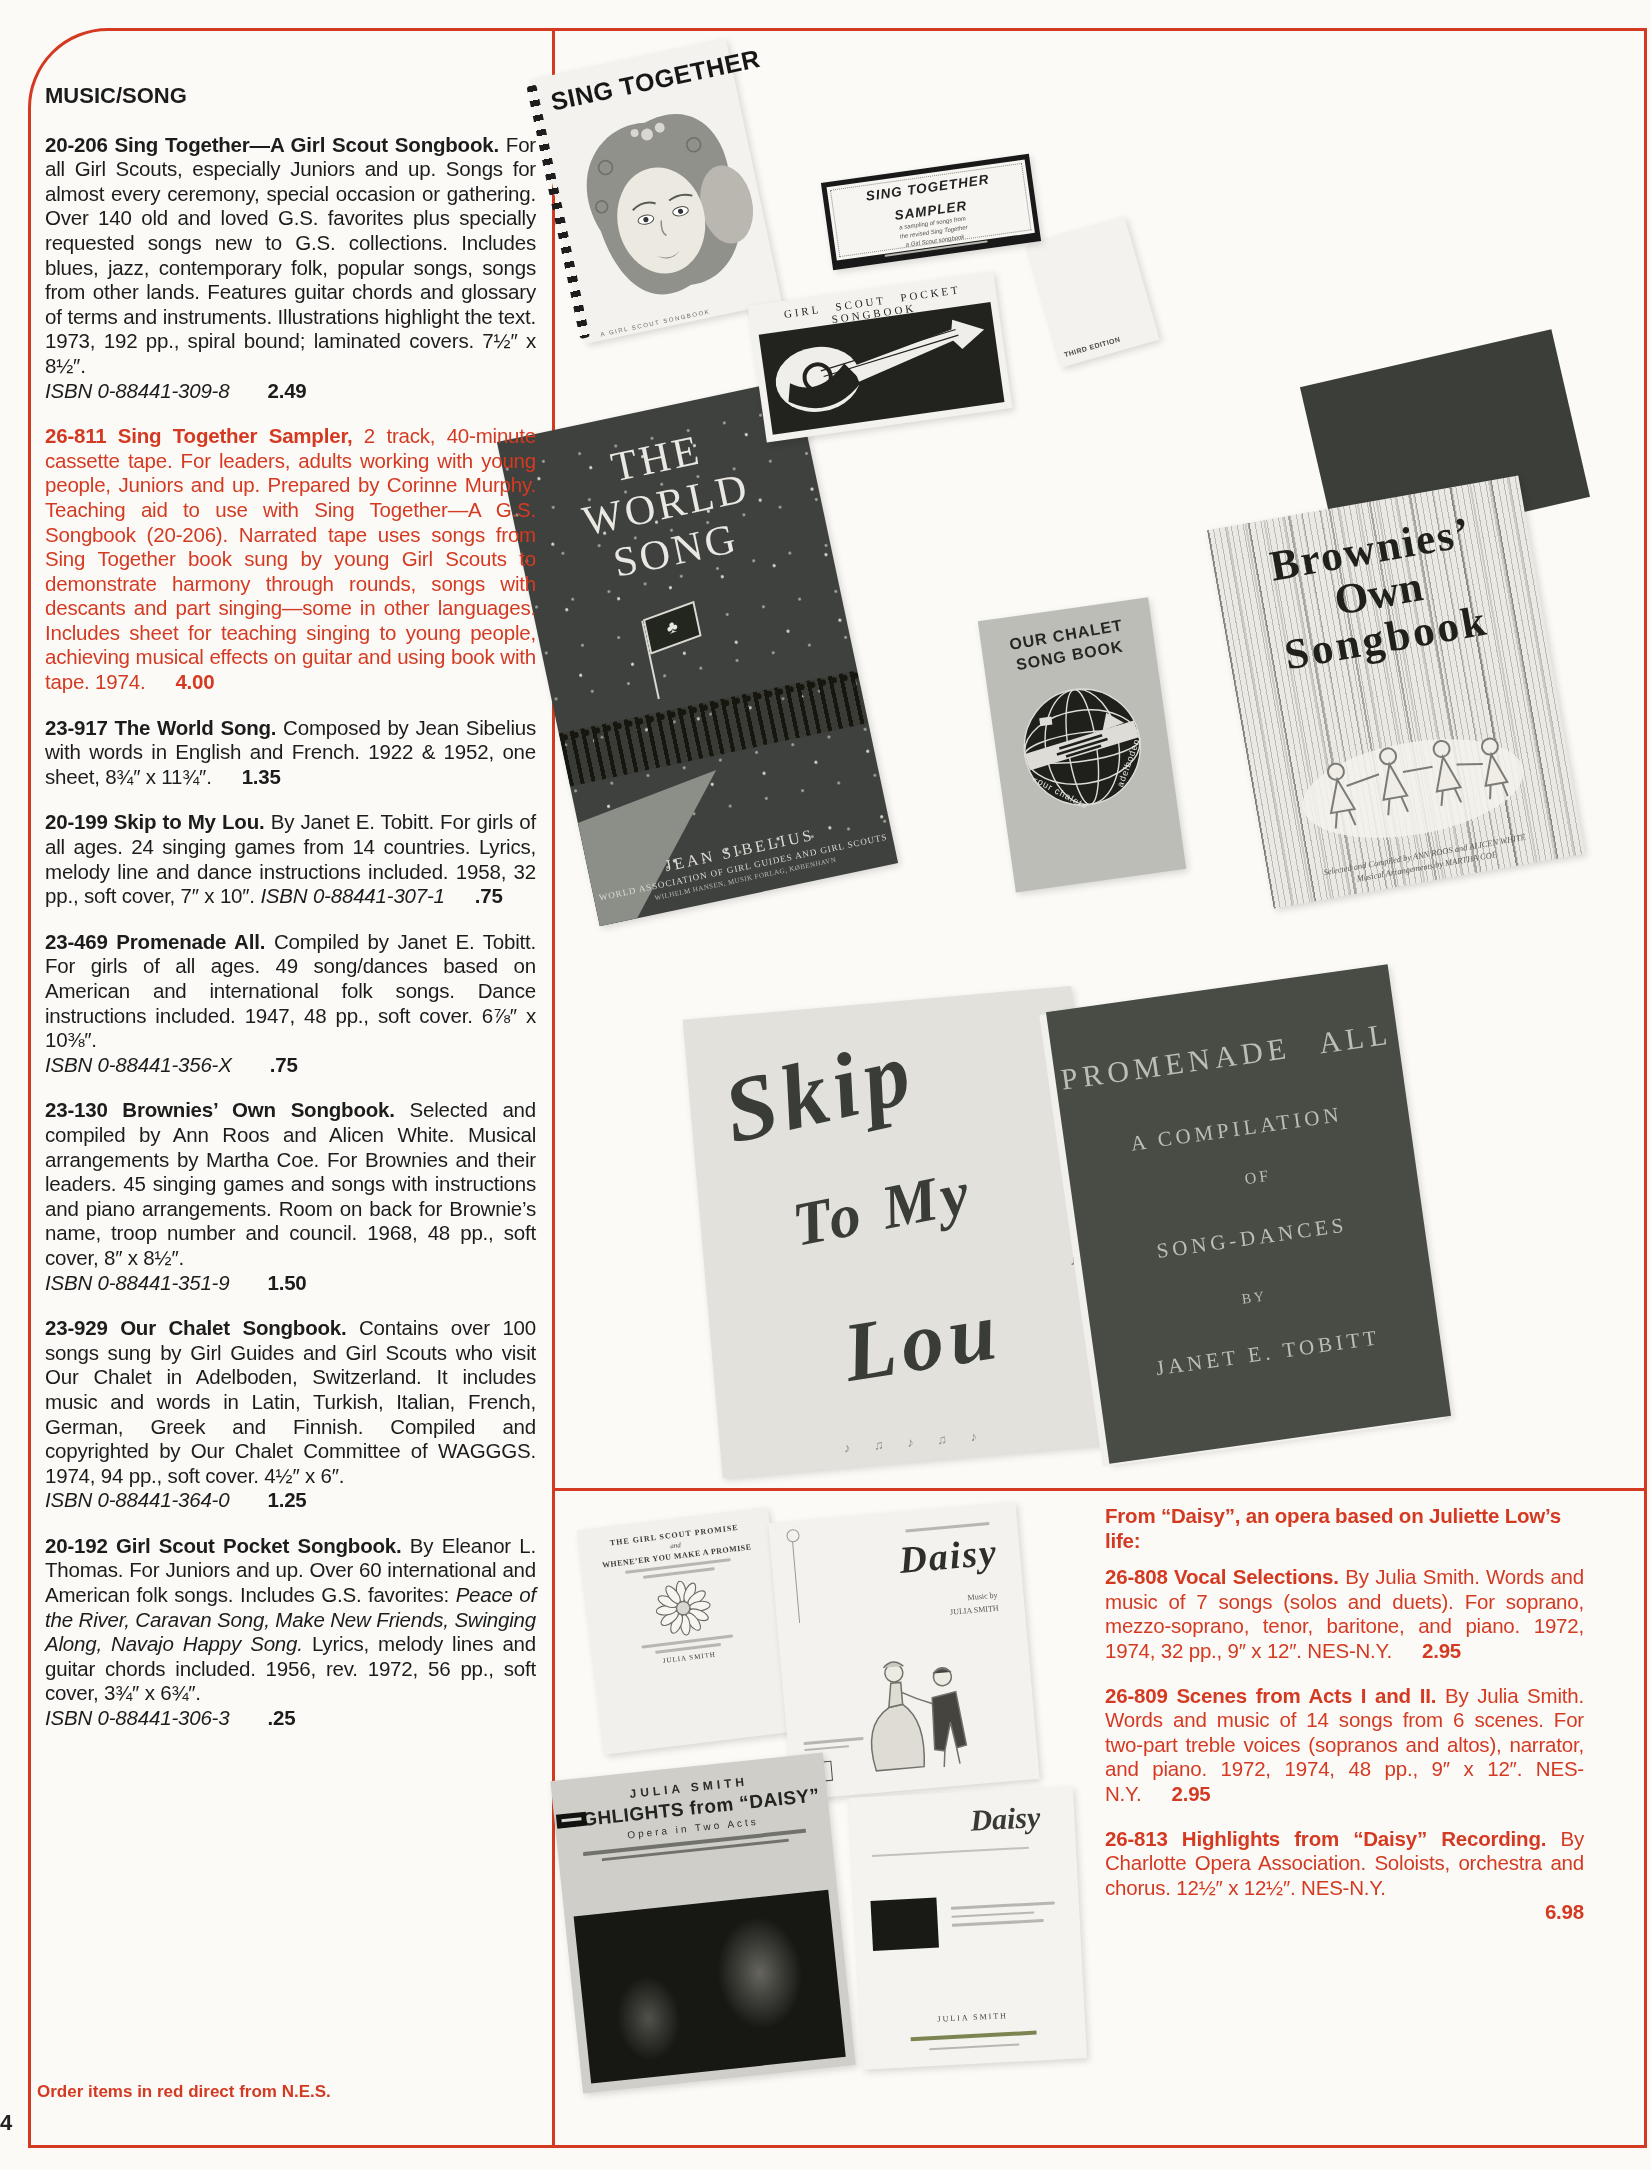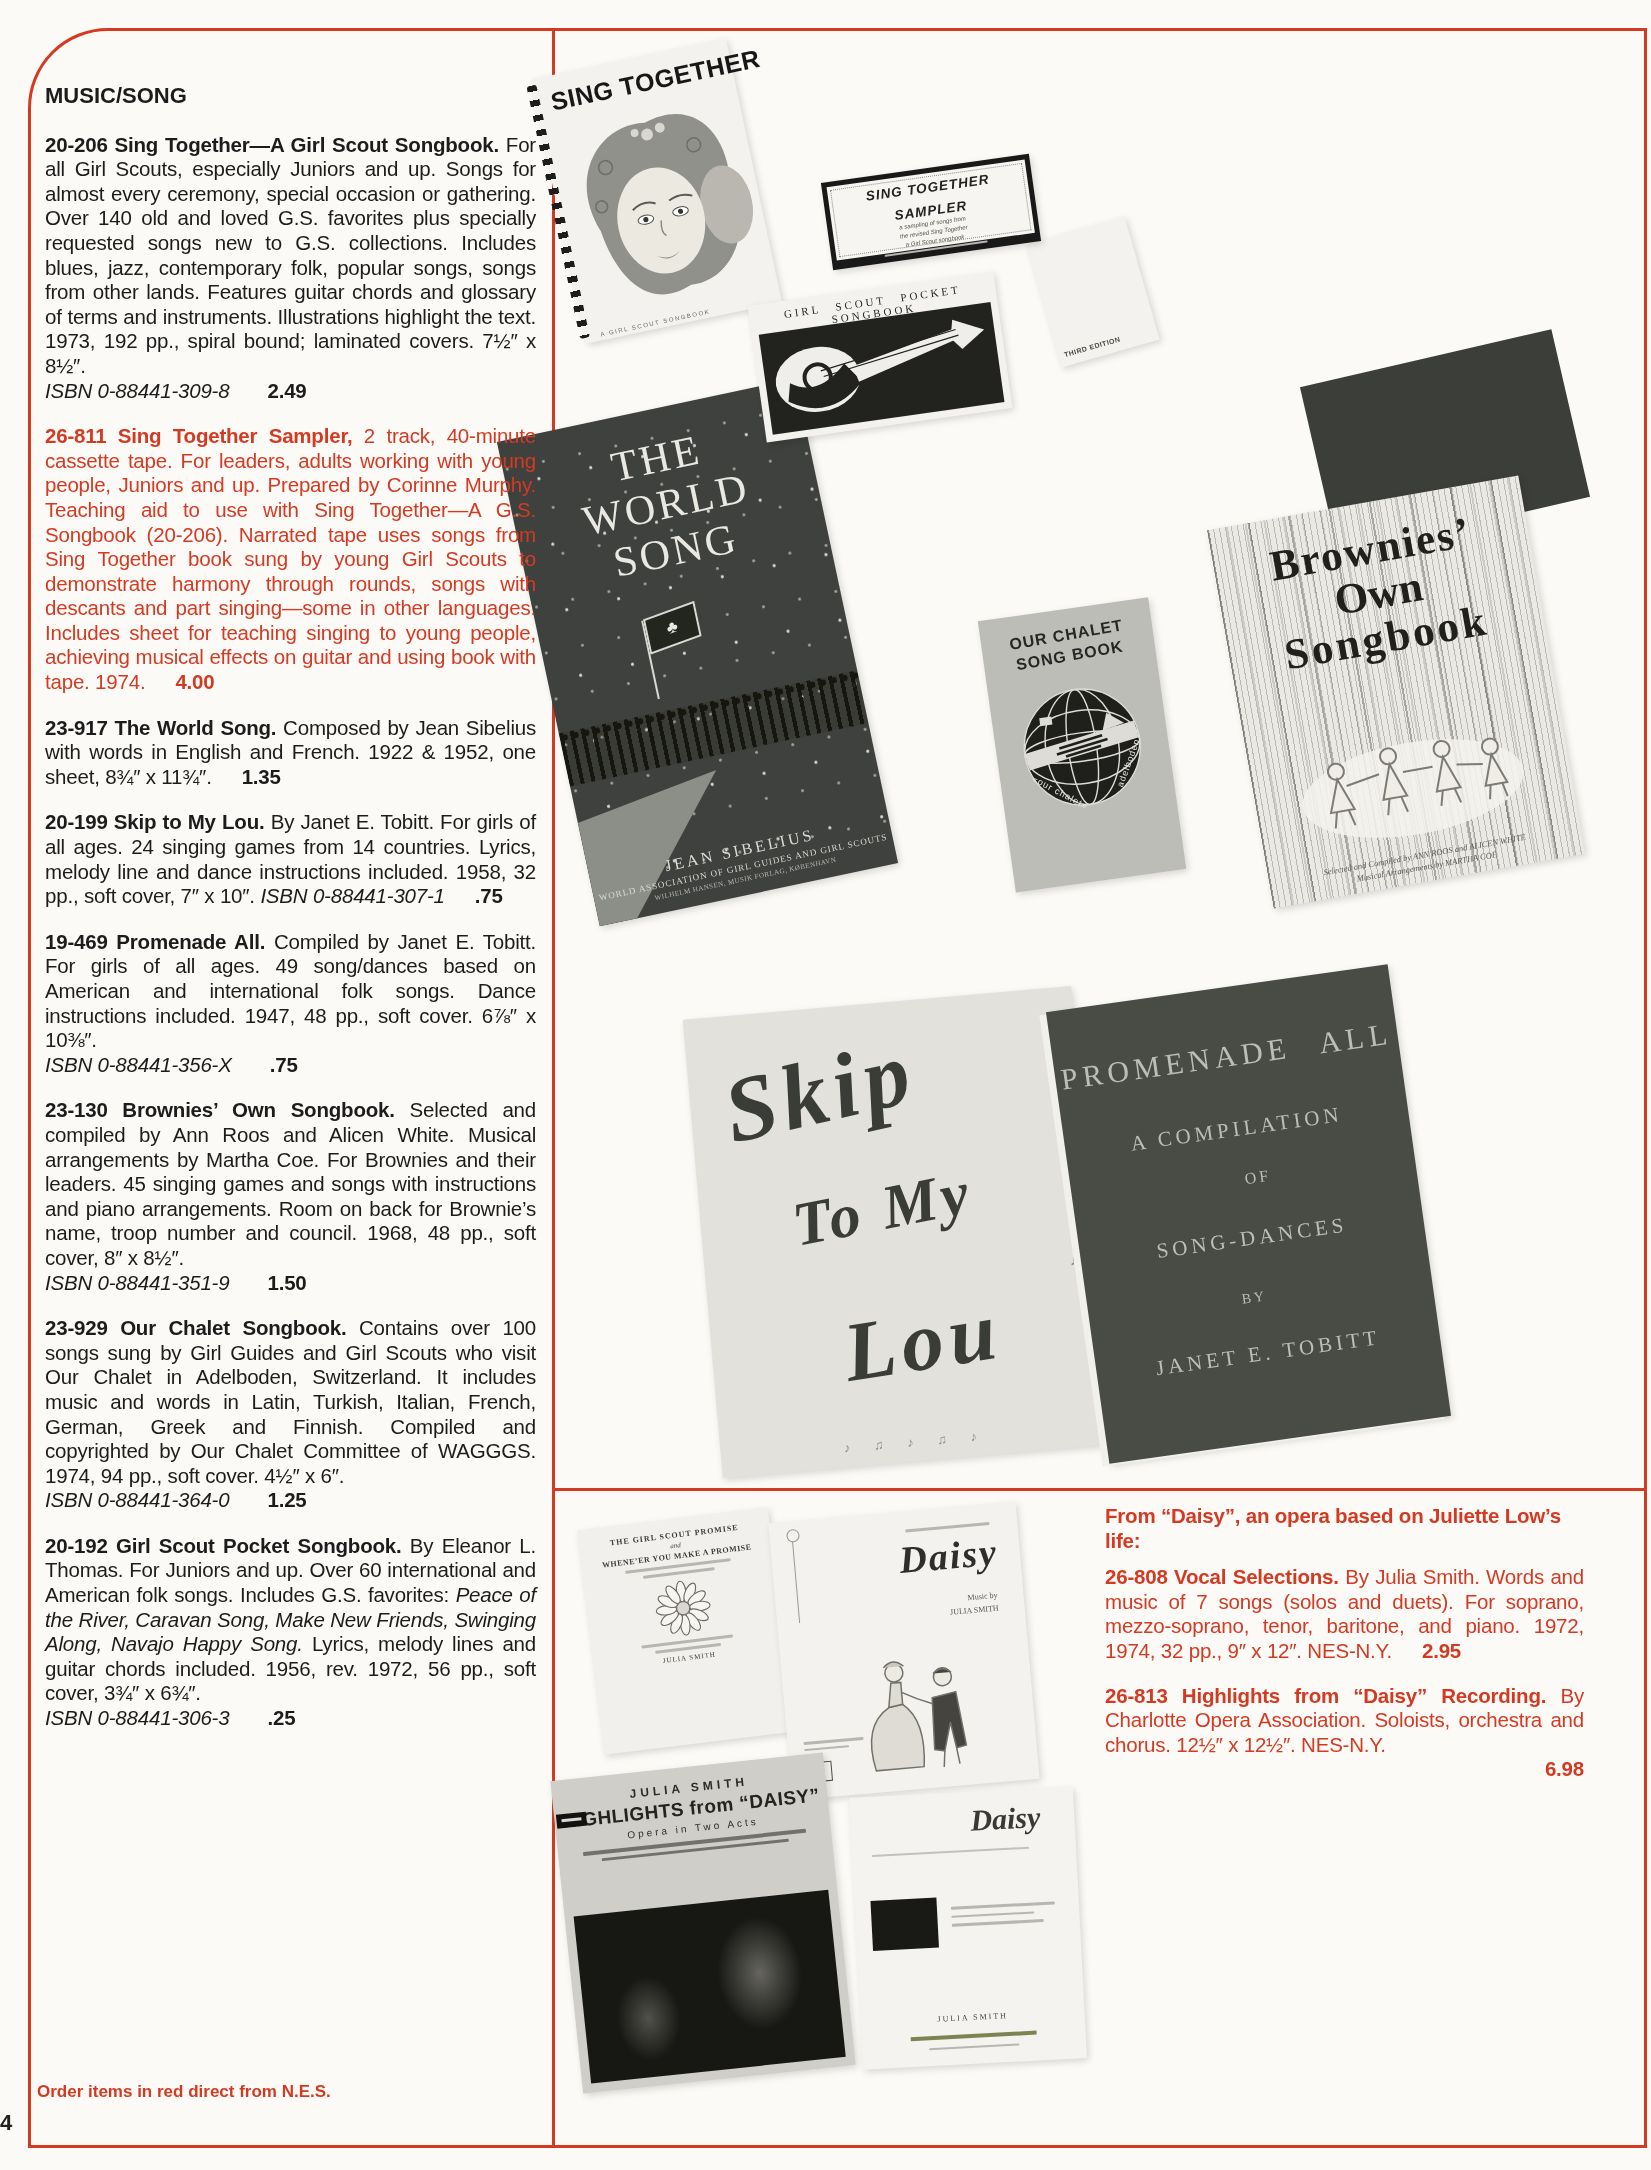--- a/index.html
+++ b/index.html
@@ -213,21 +213,21 @@
          <span>Composed by Jean Sibelius with words in English and French. 1922 &amp; 1952, one sheet, 8¾″ x 11¾″.</span><span class="price-inline">1.35</span></p>
     </div>
 
     <div class="entry">
       <p><b class="head">20-199 Skip to My Lou.</b>
          <span>By Janet E. Tobitt. For girls of all ages. 24 singing games from 14 countries. Lyrics, melody line and dance instructions included. 1958, 32 pp., soft cover, 7″ x 10″.</span>
          <span class="it">ISBN 0-88441-307-1</span><span class="price-inline">.75</span></p>
     </div>
 
     <div class="entry">
-      <p><b class="head">19-469 Promenade All.</b>
+      <p><b class="head">23-469 Promenade All.</b>
          <span>Compiled by Janet E. Tobitt. For girls of all ages. 49 song/dances based on American and international folk songs. Dance instructions included. 1947, 48 pp., soft cover. 6⅞″ x 10⅜″.</span></p>
       <p class="isbn-row"><span>ISBN 0-88441-356-X</span><span class="price">.75</span></p>
     </div>
 
     <div class="entry">
       <p><b class="head">23-130 Brownies’ Own Songbook.</b>
          <span>Selected and compiled by Ann Roos and Alicen White. Musical arrangements by Martha Coe. For Brownies and their leaders. 45 singing games and songs with instructions and piano arrangements. Room on back for Brownie’s name, troop number and council. 1968, 48 pp., soft cover, 8″ x 8½″.</span></p>
       <p class="isbn-row"><span>ISBN 0-88441-351-9</span><span class="price">1.50</span></p>
     </div>
 
@@ -248,20 +248,24 @@
 
   <section class="daisy-col">
     <h2>From “Daisy”, an opera based on Juliette Low’s life:</h2>
 
 
     <div class="d-entry">
       <p><b class="head">26-808 Vocal Selections.</b>
          <span>By Julia Smith. Words and music of 7 songs (solos and duets). For soprano, mezzo-soprano, tenor, baritone, and piano. 1972, 1974, 32 pp., 9″ x 12″. NES-N.Y.</span><span class="price-inline">2.95</span></p>
     </div>
 
+    <div class="d-entry">
+      <p><b class="head">26-809 Scenes from Acts I and II.</b>
+         <span>By Julia Smith. Words and music of 14 songs from 6 scenes. For two-part treble voices (sopranos and altos), narrator, and piano. 1972, 1974, 48 pp., 9″ x 12″. NES-N.Y.</span><span class="price-inline">2.95</span></p>
+    </div>
 
     <div class="d-entry">
       <p><b class="head">26-813 Highlights from “Daisy” Recording.</b>
          <span>By Charlotte Opera Association. Soloists, orchestra and chorus. 12½″ x 12½″. NES-N.Y.</span></p>
       <p class="price-row">6.98</p>
     </div>
   </section>
 
   <div class="order-note">Order items in red direct from N.E.S.</div>
   <div class="page-num">4</div>

